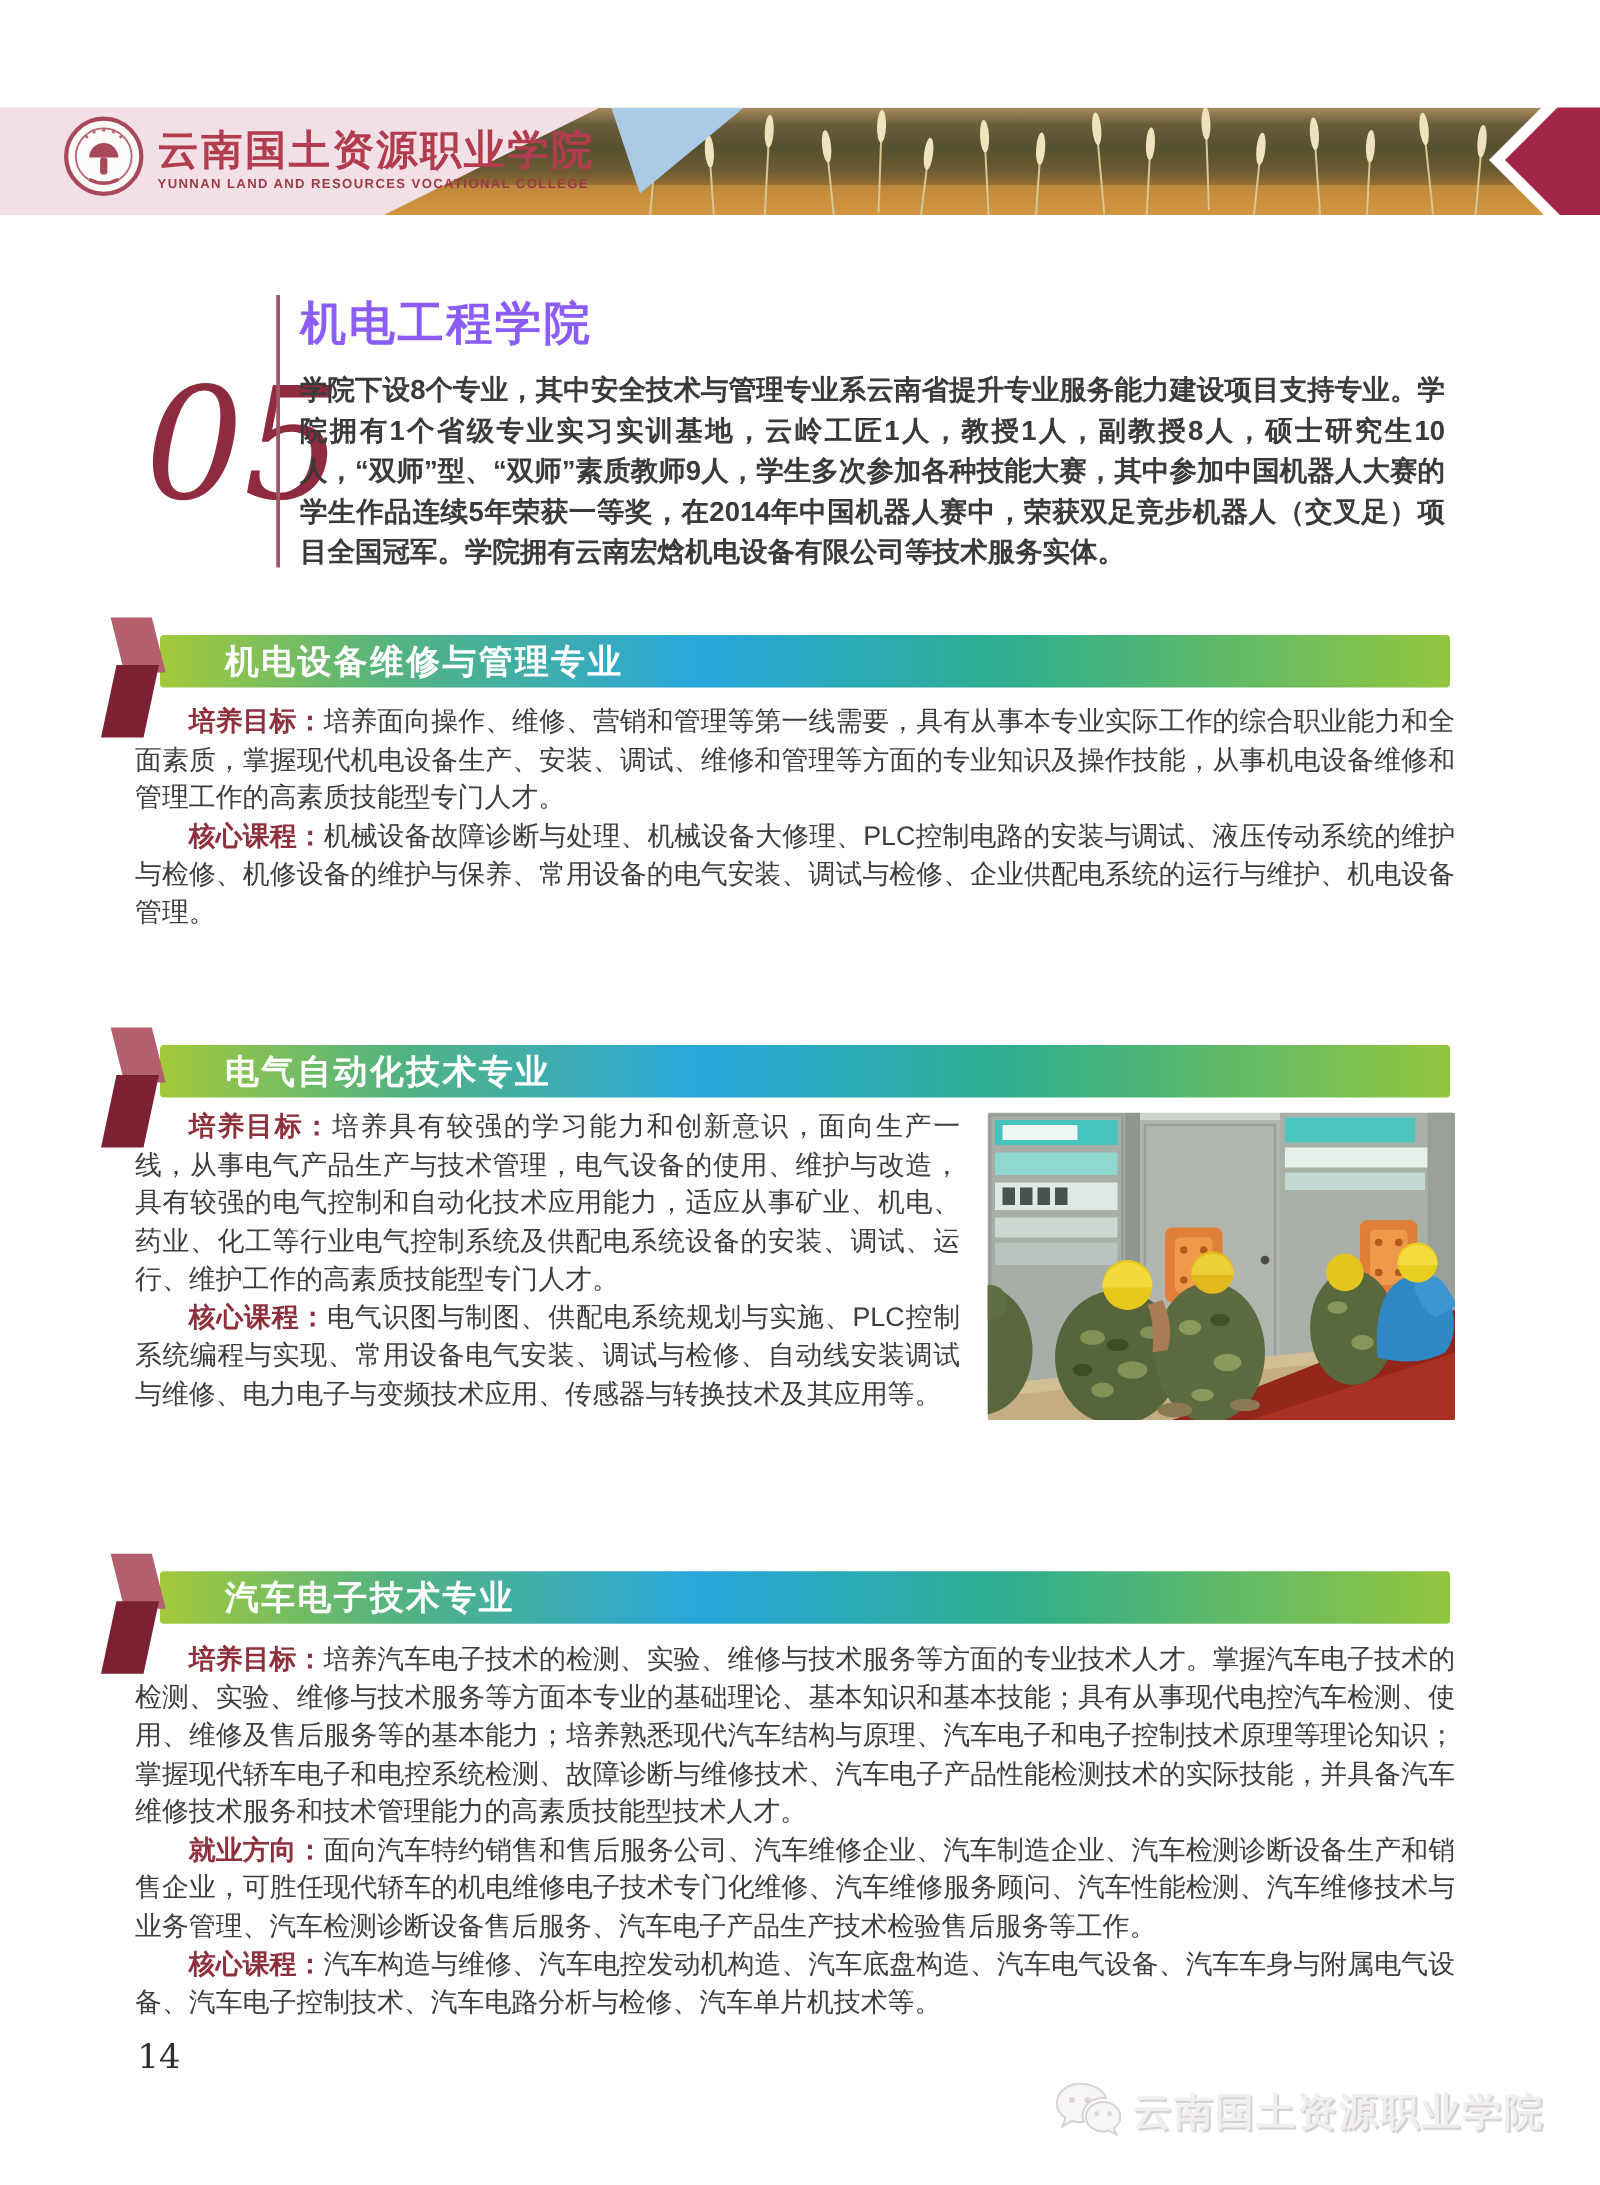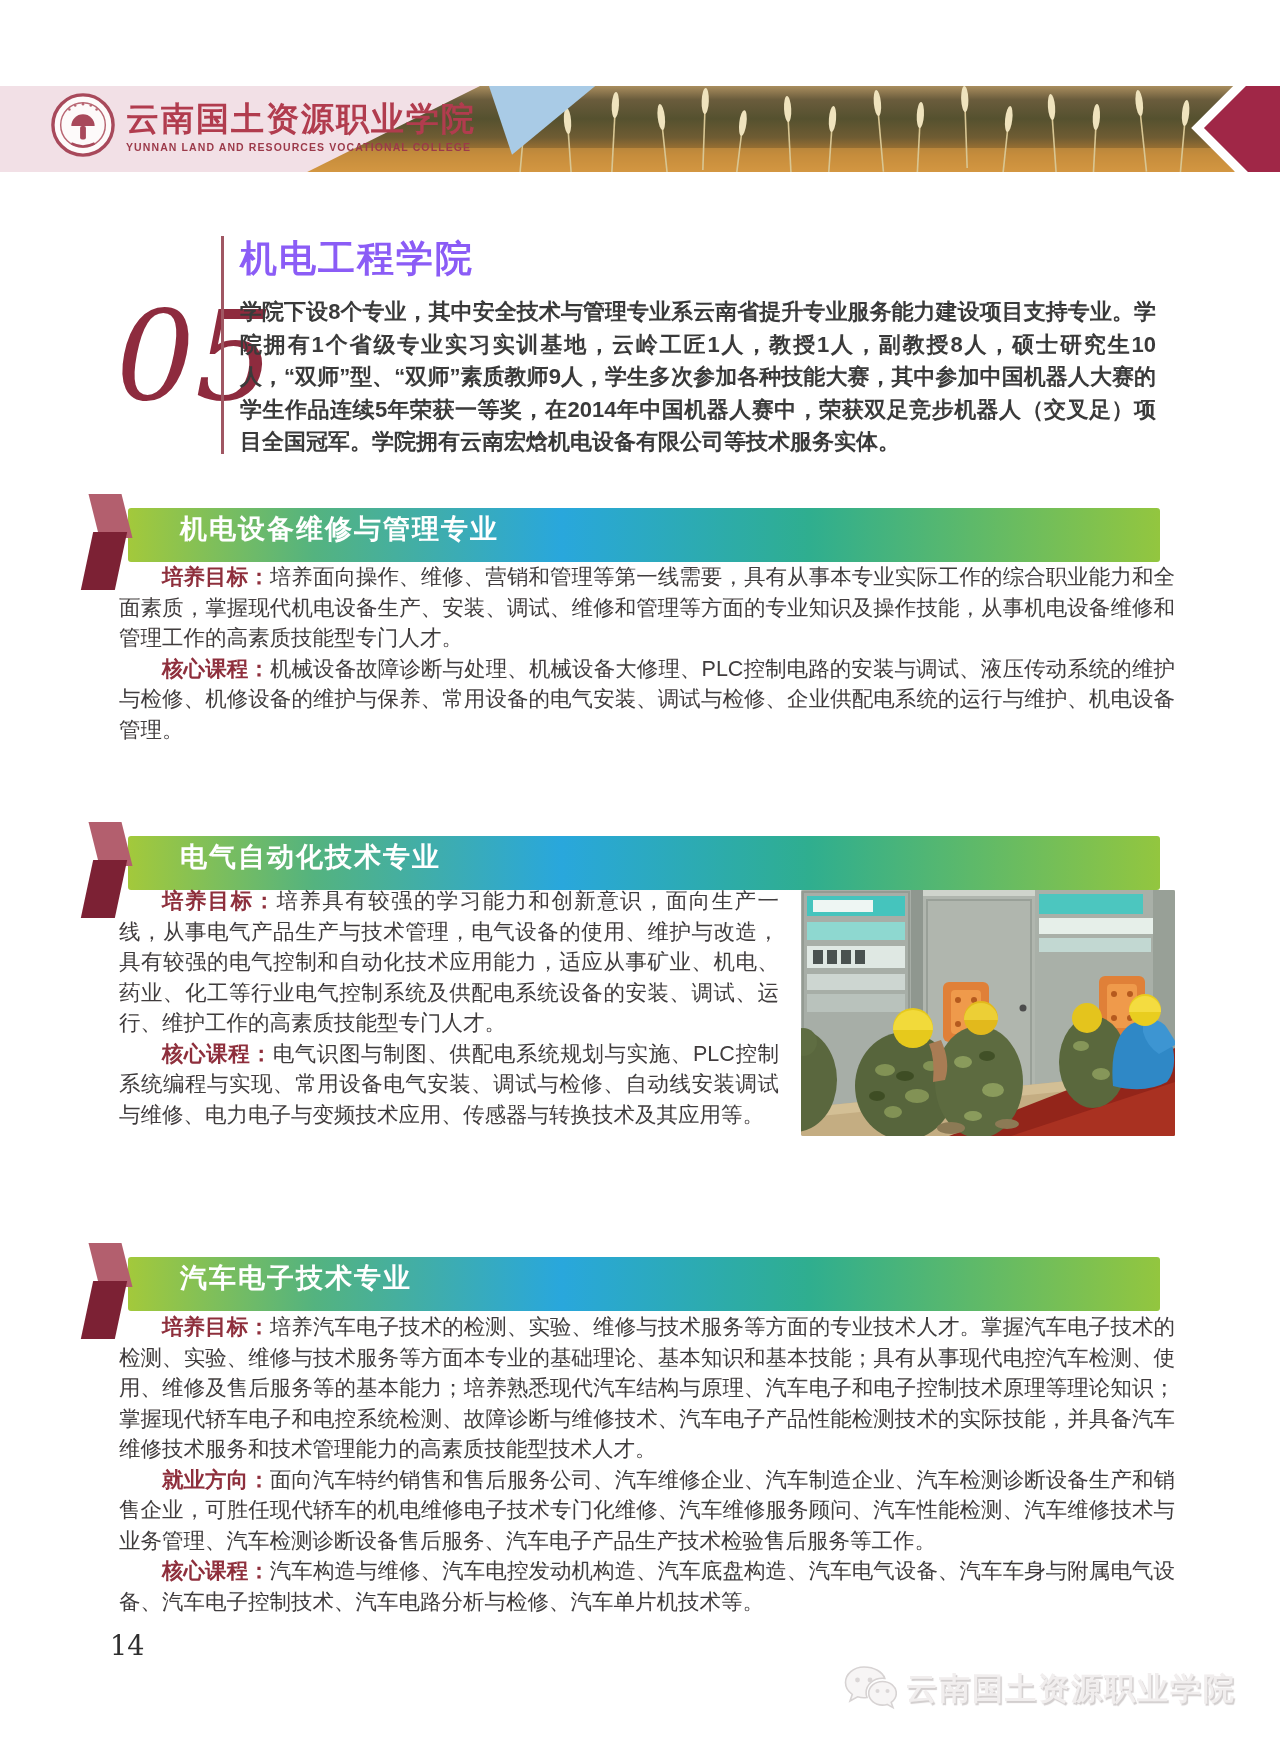--- a/index.html
+++ b/index.html
@@ -26,34 +26,34 @@
   
   .dept-num{position:absolute;left:116px;top:288px;font-family:"DejaVu Serif",serif;
         font-style:italic;font-size:124px;line-height:1.1;color:#8e2b3e;}
   .dept-rule{position:absolute;left:221px;top:236px;width:3px;height:218px;background:#a05763;}
   .dept-title{position:absolute;left:240px;top:234px;margin:0;font-size:37px;font-weight:700;
         color:#8b5cf6;letter-spacing:2px;}
   .dept-intro{position:absolute;left:240px;top:296px;width:916px;margin:0;font-size:22px;
         line-height:32.5px;font-weight:600;color:#3a3a3a;text-align:justify;}
 
   
-  .prog-bar{position:absolute;left:128px;width:1032px;height:54px;border-radius:3px;
+  .prog-bar{position:absolute;left:128px;width:1032px;height:42px;border-radius:3px;
         background:linear-gradient(90deg,#a3c93b 0%,#54b37f 18%,#29a7dc 42%,#2fae8f 66%,#93c63f 100%);}
   .prog-bar h2{margin:0;padding-left:52px;line-height:42px;font-size:27px;font-weight:700;
         color:#ffffff;letter-spacing:2px;}
   .bar1{top:508px;} .bar2{top:836px;} .bar3{top:1257px;}
   .ribbon{position:absolute;left:-46px;top:-14px;width:64px;height:98px;}
   .ribbon .r-top{position:absolute;left:12px;top:0;width:33px;height:44px;background:#b35f6e;
         transform:skewX(14deg);}
   .ribbon .r-bot{position:absolute;left:5px;top:38px;width:34px;height:58px;background:#7c2134;
         transform:skewX(-12deg);}
 
   
   .prog-body{position:absolute;left:108px;width:1056px;font-size:21.5px;line-height:30.5px;
-        color:#403c3d;text-align:justify;margin-left:11px;}
+        color:#403c3d;text-align:justify;}
   .body1{top:562px;} .body2{top:886px;} .body3{top:1312px;}
   .prog-body p{margin:0;text-indent:2em;}
   .lbl{font-weight:700;color:#8e2f3c;}
   .photo{float:right;width:374px;height:246px;margin:4px 0 10px 22px;overflow:hidden;
         border-radius:2px;}
   .photo svg{display:block;width:100%;height:100%;}
 
   
   .pageno{position:absolute;left:110px;top:1630px;font-family:"DejaVu Serif",serif;
         font-size:27px;color:#2f2f2f;}

